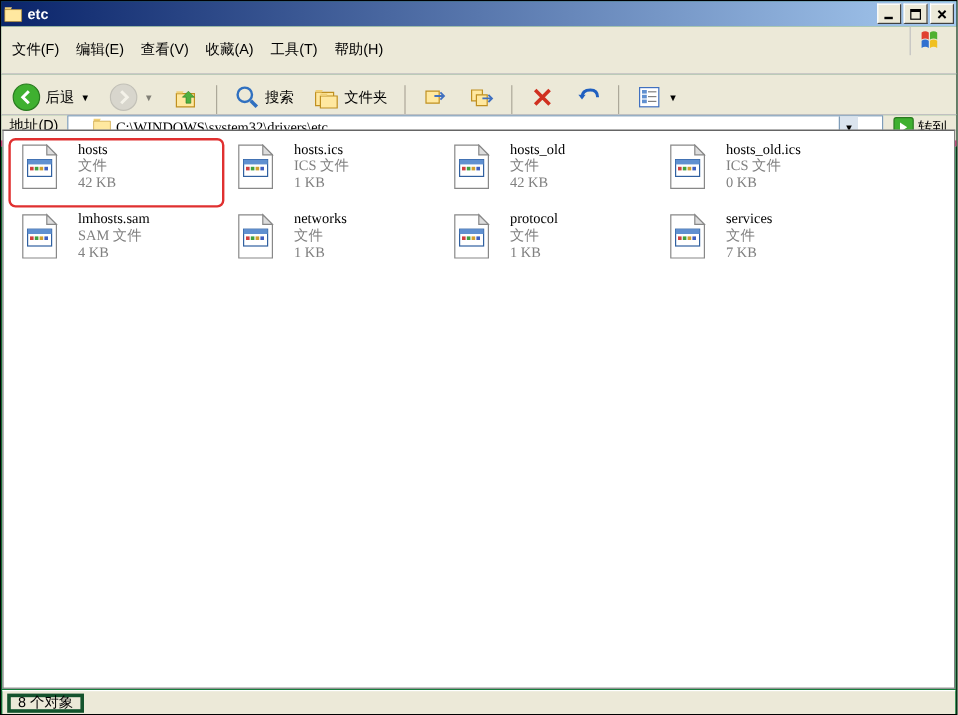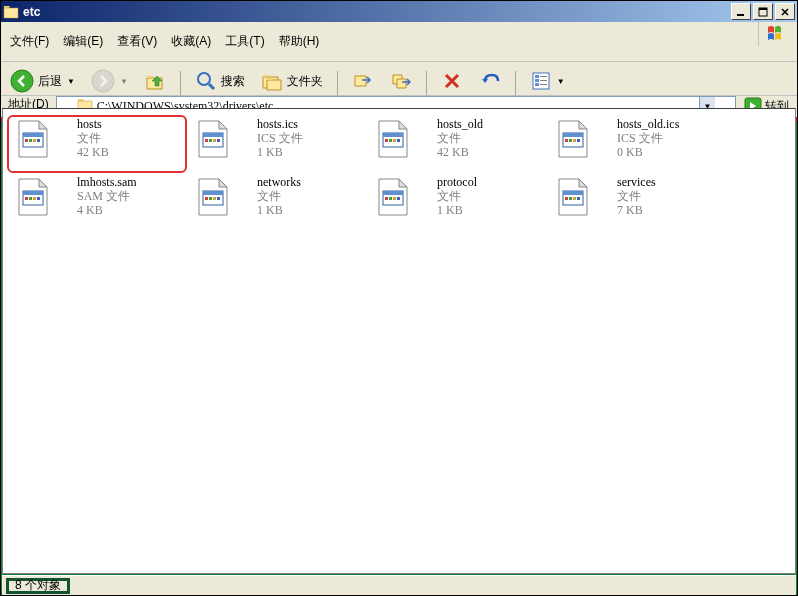--- a/index.html
+++ b/index.html
@@ -19,21 +19,21 @@
 .tb-btn.disabled { opacity: 0.45; }
 .drop-arrow { font-size: 8px; color: #000; margin-left: 1px; }
 .addressbar { height: 26px; background: #ece9d8; display: flex; align-items: flex-start; padding: 0 4px; gap: 4px; border-bottom: 5px solid #be185d; }
 .addr-label { padding: 0 3px; }
 .addr-input { flex: 1; height: 20px; border: 1px solid #7f9db9; background: #fff; display: flex; align-items: center; padding: 0 20px; gap: 4px; }
 .addr-text { flex: 1; font-family: "SimSun", Tahoma; font-size: 12px; }
 .addr-drop { width: 16px; height: 18px; background: #dbe4ee; border-left: 1px solid #7f9db9; display: flex; align-items: center; justify-content: center; font-size: 8px; }
 .go-btn { display: flex; align-items: center; gap: 3px; height: 20px; padding: 0 4px; }
 .content { position: absolute; top: 107px; left: 1px; right: 1px; bottom: 21px; background: #fff; border: 1px solid #808080; border-top: 1px solid #404040; overflow: hidden; }
 .files { display: flex; flex-wrap: wrap; align-content: flex-start; padding: 6px 4px; gap: 0; }
-.file-item { width: 180px; height: 58px; display: flex; align-items: flex-start; padding: 2px; gap: 20px; position: relative; }
+.file-item { width: 180px; height: 58px; display: flex; align-items: flex-start; padding: 2px; gap: 8px; position: relative; }
 .file-item.highlighted { border: 2px solid #e03030; border-radius: 6px; padding: 0; }
 .file-icon { width: 48px; height: 44px; display: flex; align-items: center; justify-content: center; flex-shrink: 0; }
 .file-info { display: flex; flex-direction: column; line-height: 14px; font-family: "SimSun", Tahoma; font-size: 12px; }
 .file-name { color: #000; }
 .file-type { color: #808080; }
 .file-size { color: #808080; }
 .statusbar { position: absolute; bottom: 0; left: 1px; right: 1px; height: 20px; background: #ece9d8; border-top: 1px solid #fff; display: flex; align-items: center; padding: 0 4px; }
 .status-panel { border: 3px solid #14532d; padding: 0 6px; height: 16px; display: flex; align-items: center; }
 .watermark { position: absolute; right: 8px; bottom: 24px; display: flex; align-items: center; gap: 6px; }
 .watermark-text { display: flex; flex-direction: column; }

